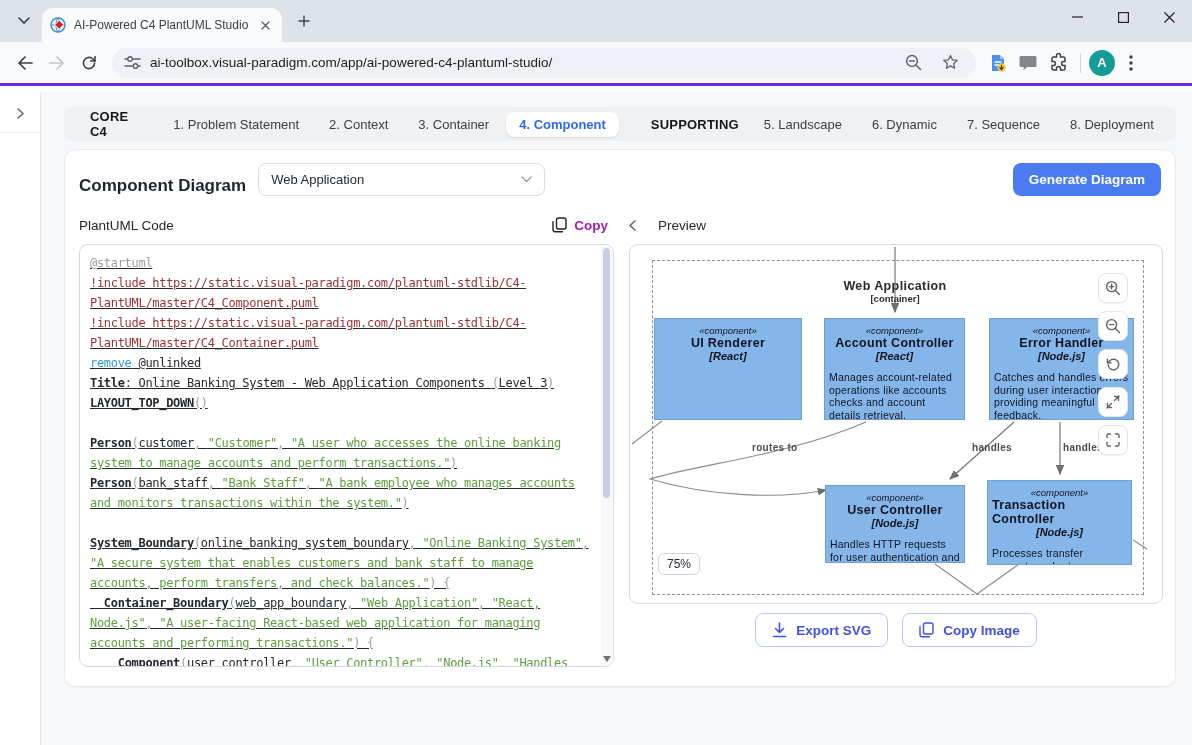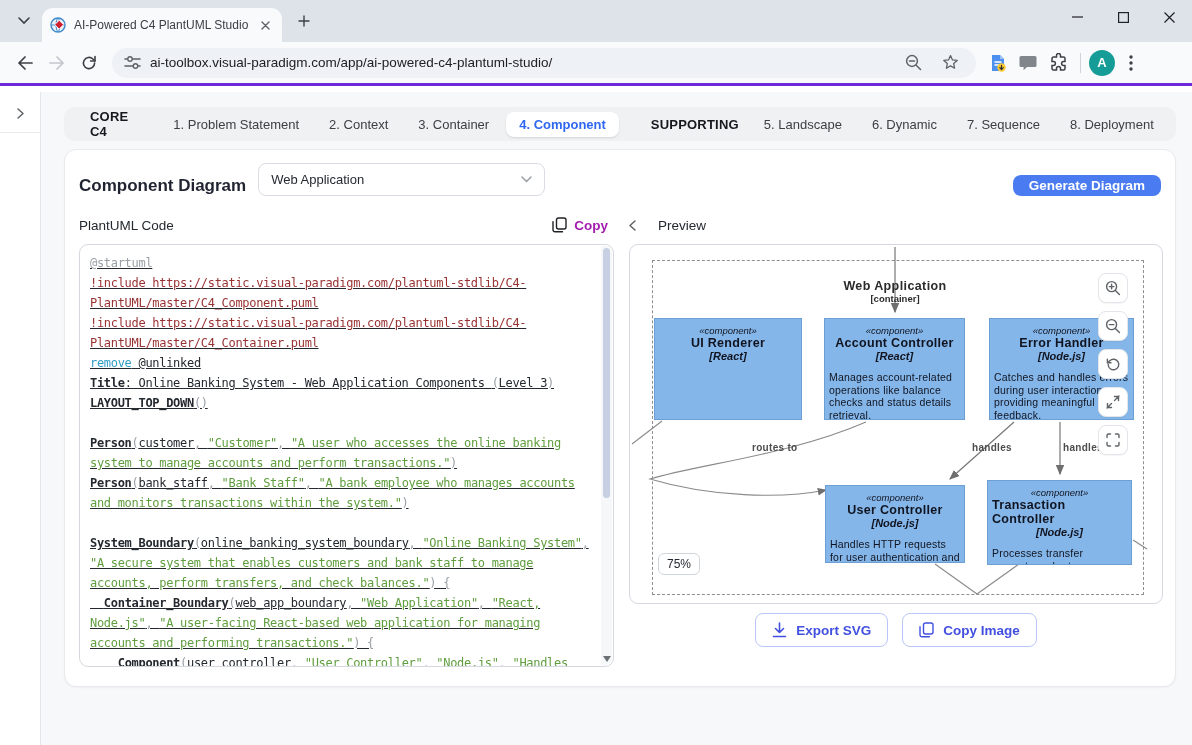--- a/index.html
+++ b/index.html
@@ -52,21 +52,21 @@
   .c4-item.active{background:#fff;color:#2e68f0;font-weight:bold;box-shadow:0 1px 2px rgba(0,0,0,.12);}
   .c4-divider{width:1px;height:18px;background:#dcdfe3;margin:0 8px;}
 
   
   .panel{position:absolute;left:64px;top:57px;width:1112px;height:538px;background:#fff;border:1px solid #e7e9ec;
          border-radius:12px;box-sizing:border-box;box-shadow:0 1px 2px rgba(0,0,0,.04);}
   .panel-head{display:flex;align-items:flex-end;padding:13px 14px 0 14px;gap:12px;}
   .page-title{font-size:17px;font-weight:bold;color:#1f2430;}
   .container-select{width:287px;height:33px;border:1px solid #d9dde3;border-radius:8px;background:#fff;display:flex;
                     align-items:center;padding:0 12px;box-sizing:border-box;font-size:13px;color:#24292f;cursor:pointer;justify-content:space-between;}
-  .generate-btn{margin-left:auto;background:#4a7bf0;color:#fff;border:none;border-radius:8px;height:21px;padding:0 16px;
+  .generate-btn{margin-left:auto;background:#4a7bf0;color:#fff;border:none;border-radius:8px;height:33px;padding:0 16px;
                 font-size:13.5px;font-weight:bold;cursor:pointer;font-family:inherit;}
 
   .cols{display:flex;padding:0 14px;gap:15px;margin-top:16px;}
   .col-left{width:535px;flex:none;}
   .col-right{width:534px;flex:none;}
   .col-head{height:26px;display:flex;align-items:center;font-size:13.5px;color:#24292f;margin-bottom:6px;}
   .col-head .lbl{font-weight:normal;color:#24292f;}
   .copy-btn{margin-left:auto;display:flex;align-items:center;gap:7px;background:none;border:none;cursor:pointer;
             font-size:13.5px;font-weight:bold;color:#a21caf;font-family:inherit;}
   .prev-head{gap:22px;}
@@ -368,21 +368,21 @@
           <div id="diagram-nodes">
               <div class="cnode" style="left: 24px; top: 73px; width: 148px; height: 102px;">
                 <div class="st">«component»</div>
                 <div class="nm">UI Renderer</div>
                 <div class="tech">[React]</div>
               </div>
               <div class="cnode" style="left: 194px; top: 73px; width: 141px; height: 102px;">
                 <div class="st">«component»</div>
                 <div class="nm">Account Controller</div>
                 <div class="tech">[React]</div>
-                <div class="desc">Manages account-related operations like balance checks and status details retrieval.</div>
+                <div class="desc">Manages account-related operations like accounts checks and account details retrieval.</div>
               </div>
               <div class="cnode" style="left: 359px; top: 73px; width: 145px; height: 102px;">
                 <div class="st">«component»</div>
                 <div class="nm">Error Handler</div>
                 <div class="tech">[Node.js]</div>
                 <div class="desc">Catches and handles errors during user interactions, providing meaningful feedback.</div>
               </div>
               <div class="cnode" style="left: 195px; top: 240px; width: 140px; height: 78px;">
                 <div class="st">«component»</div>
                 <div class="nm">User Controller</div>

